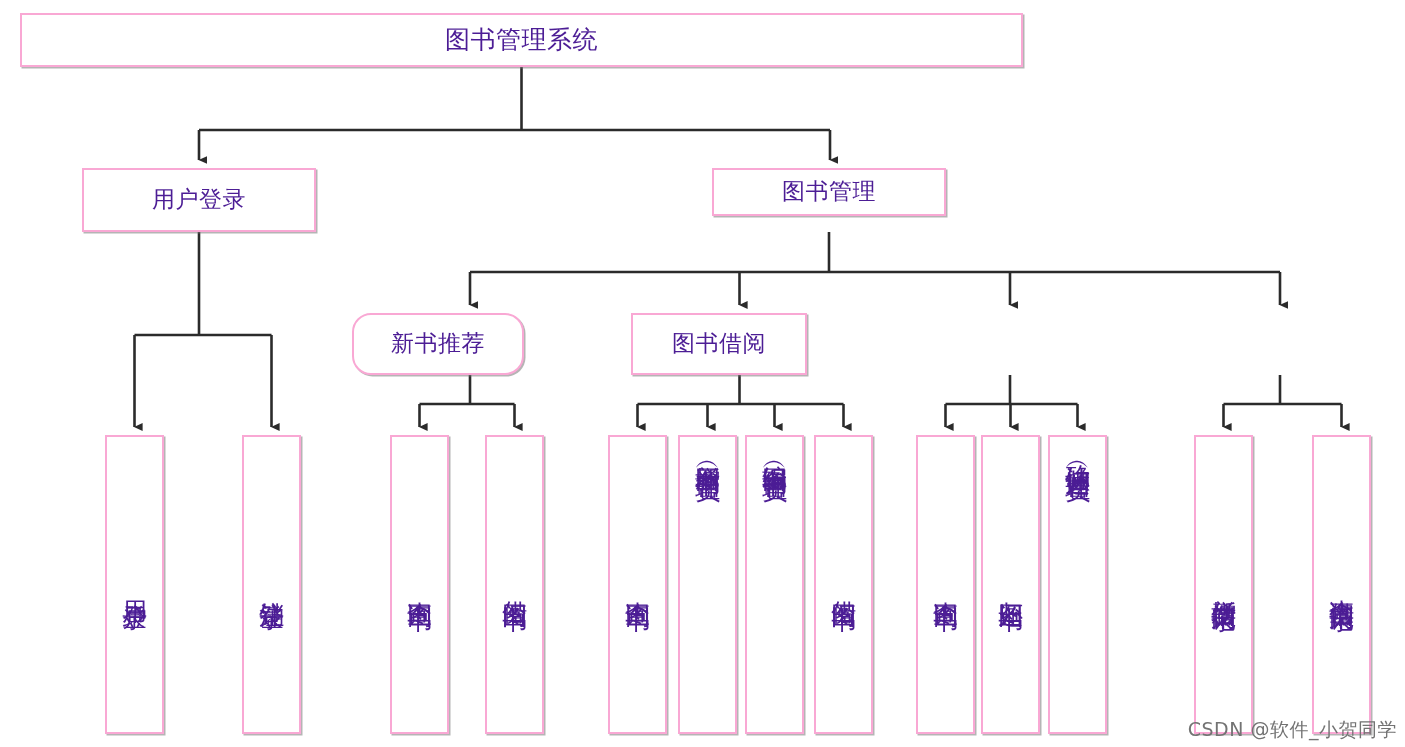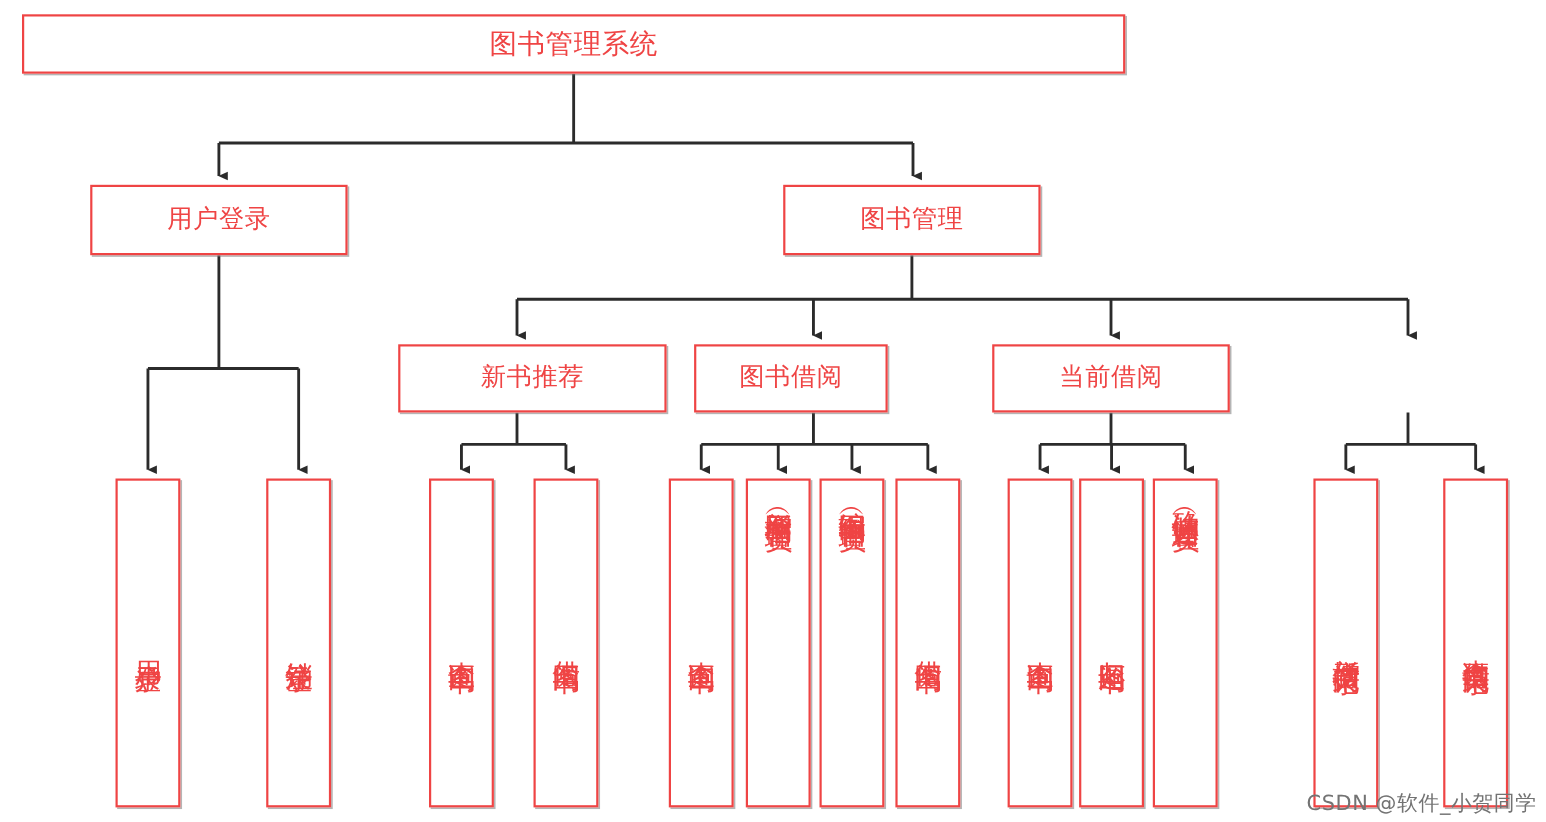--- a/index.html
+++ b/index.html
@@ -22,26 +22,26 @@
     position: absolute;
     left: 0;
     top: 0;
     width: 1405px;
     height: 747px;
     pointer-events: none;
   }
   .node {
     position: absolute;
     box-sizing: border-box;
-    border: 2px solid #ef4444;
+    border: 2px solid #f9a8d4;
     background: #ffffff;
     display: flex;
     align-items: center;
     justify-content: center;
-    color: #ef4444;
+    color: #4c1d95;
     box-shadow: 1.5px 1.5px 0 rgba(120,120,120,0.55);
   }
   .node .node-label {
     display: block;
     text-align: center;
     line-height: 1.18;
     letter-spacing: 0.5px;
   }
   .node-root .node-label {
     font-size: 25px;
@@ -132,32 +132,29 @@
     </g>
   </svg>
 
   <div class="node node-root" style="left:20px; top:13px; width:1003px; height:54px;">
     <span class="node-label">图书管理系统</span>
   </div>
 
   <div class="node node-l2" style="left:82px; top:168px; width:234px; height:64px;">
     <span class="node-label">用户登录</span>
   </div>
-  <div class="node node-l2" style="left:712px; top:168px; width:234px; height:64px;">
+  <div class="node node-l2" style="left:712px; top:168px; width:234px; height:48px;">
     <span class="node-label">图书管理</span>
   </div>
 
-  <div class="node node-l3" style="left:362px; top:313px; width:244px; height:62px;">
+  <div class="node node-l3" style="left:352px; top:313px; width:172px; height:62px;border-radius:19px;">
     <span class="node-label">新书推荐</span>
   </div>
   <div class="node node-l3" style="left:631px; top:313px; width:176px; height:62px;">
     <span class="node-label">图书借阅</span>
-  </div>
-  <div class="node node-l3" style="left:902px; top:313px; width:216px; height:62px;">
-    <span class="node-label">当前借阅</span>
   </div>
 
   <div class="node node-leaf leaf-center" style="left:105px; top:435px; width:59px; height:299px;">
     <span class="node-label">用户登录</span>
   </div>
   <div class="node node-leaf leaf-center" style="left:242px; top:435px; width:59px; height:299px;">
     <span class="node-label">注销登录</span>
   </div>
   <div class="node node-leaf leaf-center" style="left:390px; top:435px; width:59px; height:299px;">
     <span class="node-label">查询图书</span>

